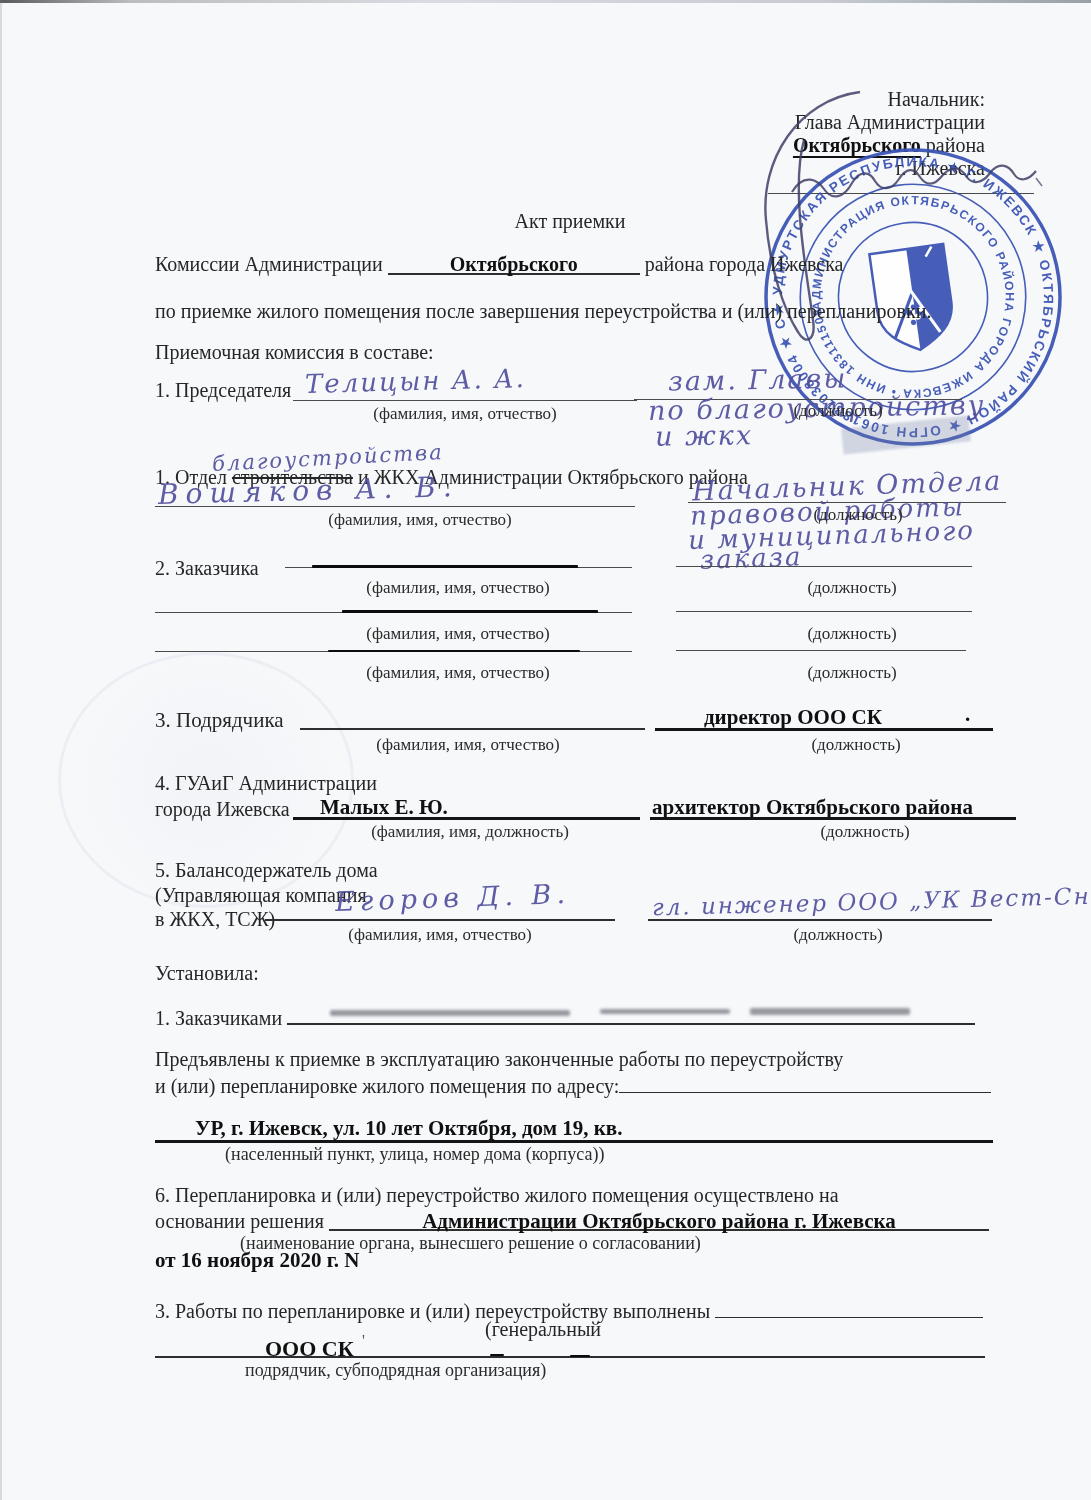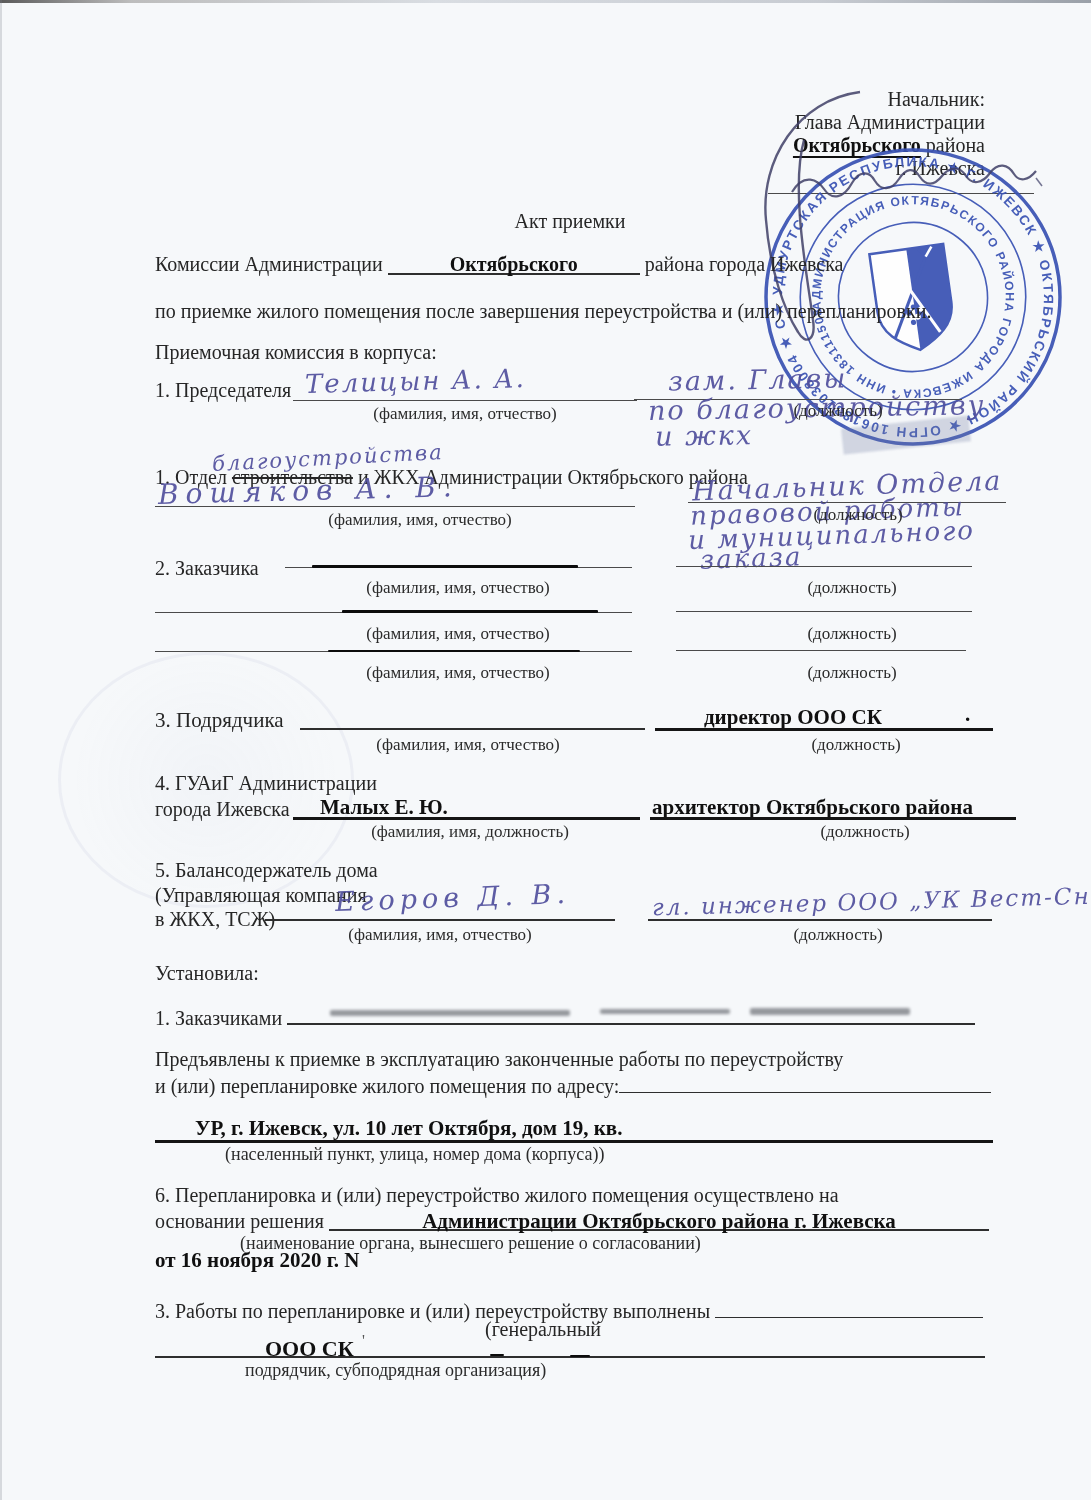--- a/index.html
+++ b/index.html
@@ -80,21 +80,21 @@
   </svg>
 
   <div class="t ctr" style="left:570px;top:210px;">Акт приемки</div>
 
   <div class="t" style="left:155px;top:253px;">
     <span>Комиссии Администрации</span>
     <span class="blank b" style="width:252px;border-bottom-width:2px;">Октябрьского</span>
     <span>района города Ижевска</span>
   </div>
   <div class="t" style="left:155px;top:300px;">по  приемке  жилого  помещения  после  завершения  переустройства  и  (или) перепланировки.</div>
-  <div class="t" style="left:155px;top:341px;">Приемочная комиссия в корпуса:</div>
+  <div class="t" style="left:155px;top:341px;">Приемочная комиссия в составе:</div>
 
   <div class="t" style="left:155px;top:379px;">1. Председателя</div>
   <div class="hw" style="left:305px;top:366px;font-size:26px;transform:rotate(-1.5deg);">Телицын А. А.</div>
   <div class="ln thin" style="left:293px;top:400px;width:344px;"></div>
   <div class="t lbl ctr" style="left:465px;top:404px;">(фамилия, имя, отчество)</div>
   <div class="hw" style="left:668px;top:364px;font-size:27px;transform:rotate(-1deg);">зам. Главы</div>
   <div class="ln thin" style="left:634px;top:399px;width:328px;"></div>
   <div class="hw" style="left:648px;top:392px;font-size:27px;transform:rotate(-1deg);">по благоустройству</div>
   <div class="t lbl ctr" style="left:838px;top:401px;">(должность)</div>
   <div class="hw" style="left:655px;top:420px;font-size:27px;transform:rotate(-1deg);">и жкх</div>

